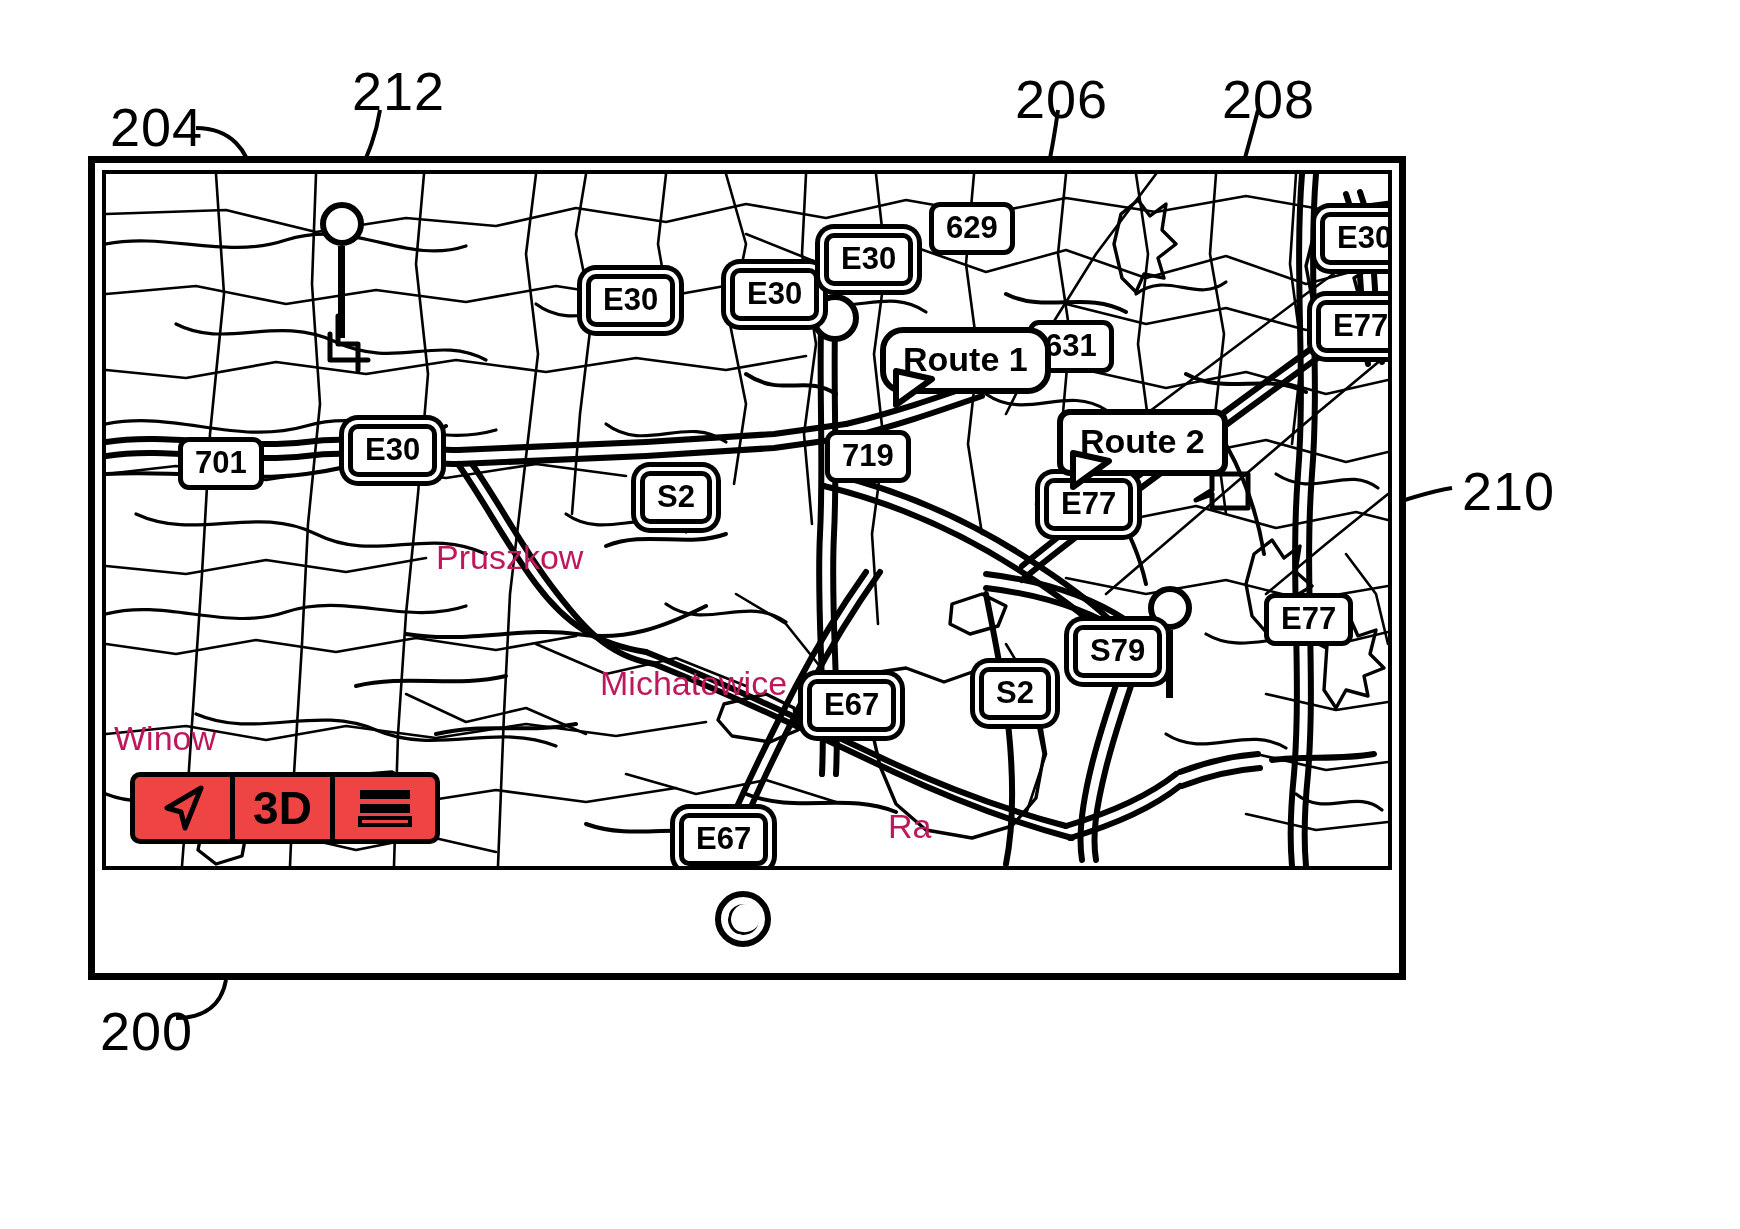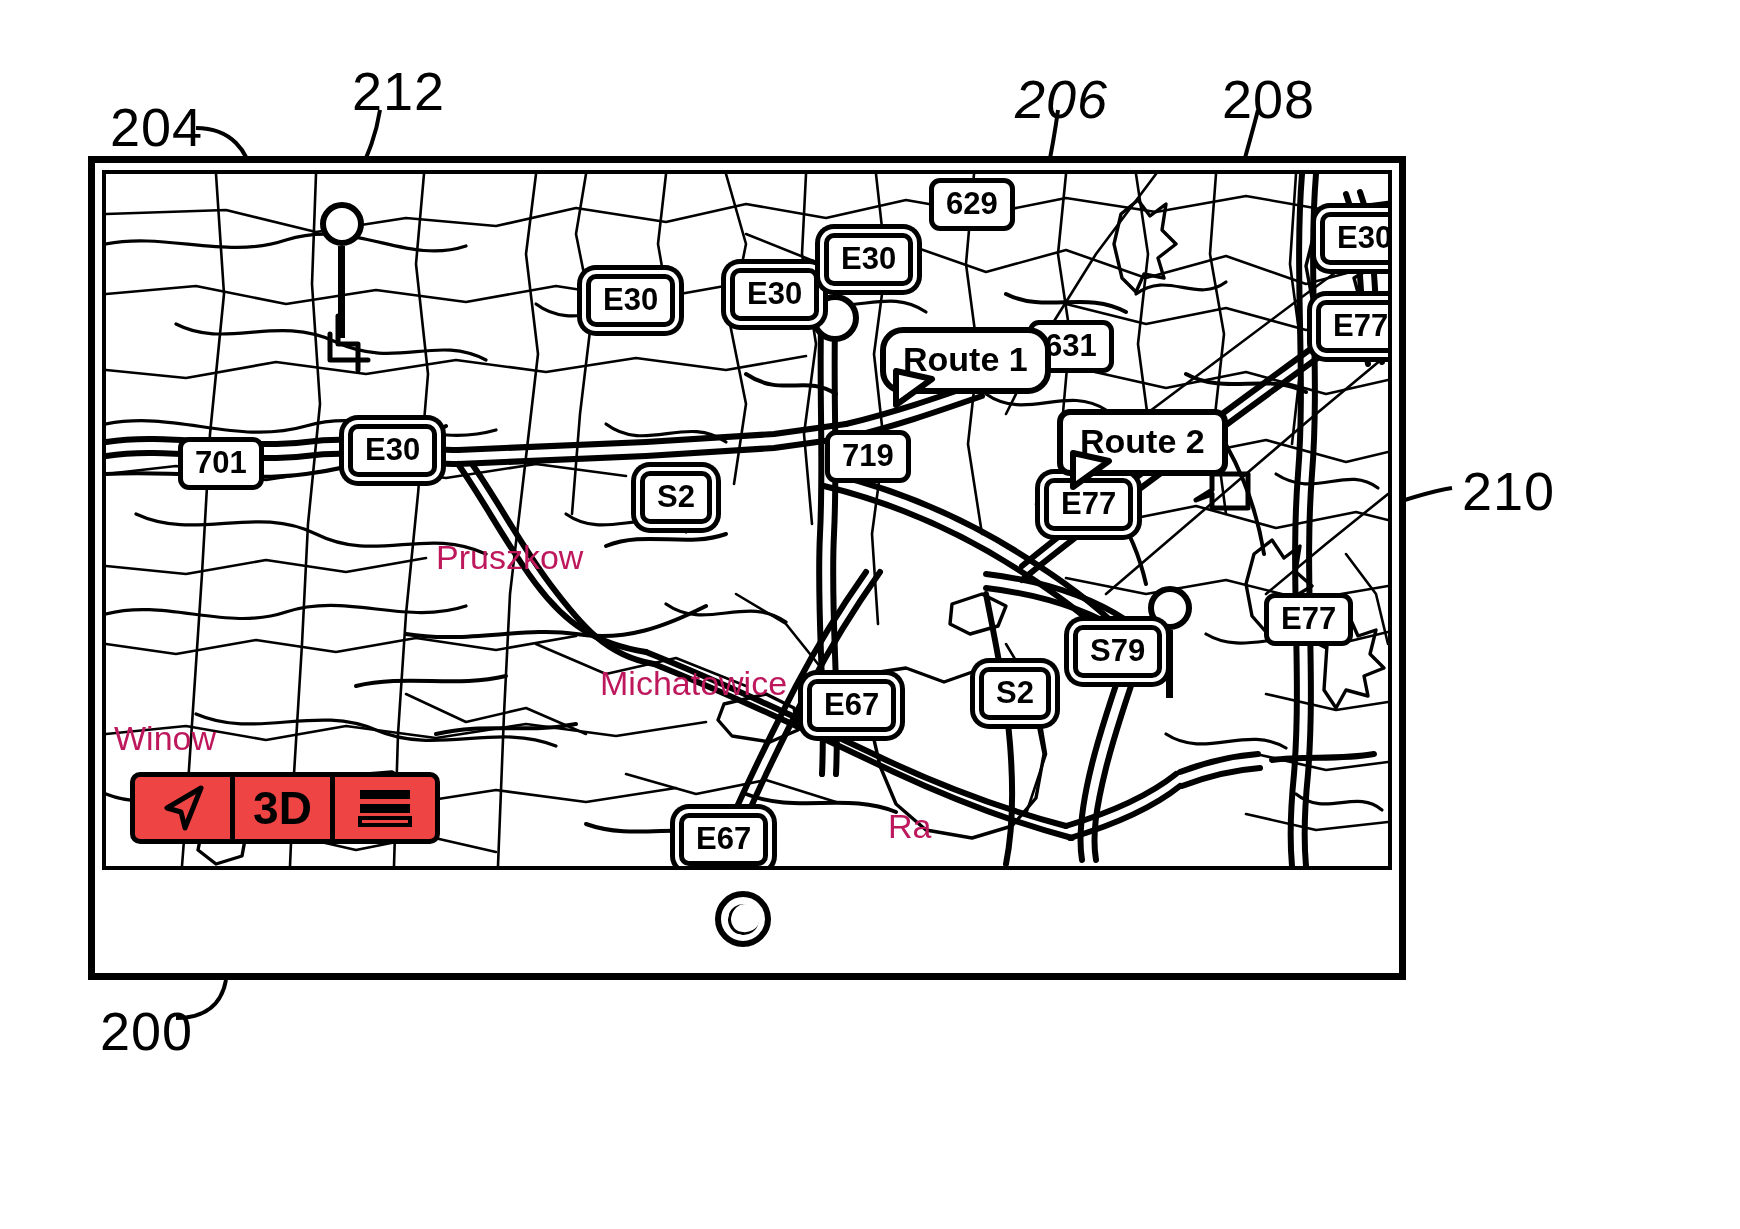--- a/index.html
+++ b/index.html
@@ -219,21 +219,21 @@
 
     <path d="M 1452 488 C 1380 500, 1260 560, 1196 596" stroke="#000" stroke-width="4" fill="none"></path>
 
     <path d="M 826 934 C 808 934, 790 928, 772 922" stroke="#000" stroke-width="4" fill="none"></path>
 
     <path d="M 176 1018 C 208 1018, 222 1002, 226 980" stroke="#000" stroke-width="4" fill="none"></path>
   </svg>
 
   <div class="ref-num" style="left:110px; top:96px;">204</div>
   <div class="ref-num" style="left:352px; top:60px;">212</div>
-  <div class="ref-num" style="left:1015px; top:68px;font-style:italic;">206</div>
+  <div class="ref-num" style="left:1015px; top:68px;">206</div>
   <div class="ref-num" style="left:1222px; top:68px;">208</div>
   <div class="ref-num" style="left:1462px; top:460px;">210</div>
   <div class="ref-num" style="left:832px; top:910px;">202</div>
   <div class="ref-num" style="left:100px; top:1000px;">200</div>
 
   <div id="device-body"></div>
 
   <div id="map-viewport">
 
     <svg id="map-svg" viewBox="0 0 1282 692" preserveAspectRatio="none">
@@ -405,21 +405,21 @@
       <div class="pin-stem" style="height:68px;"></div>
     </div>
 
     <div class="node-circle" style="left:705px; top:120px; width:48px; height:48px;"></div>
 
     <div class="shield" style="left:72px;  top:263px;">701</div>
     <div class="shield double" style="left:242px; top:250px;">E30</div>
     <div class="shield double" style="left:480px; top:100px;">E30</div>
     <div class="shield double" style="left:624px; top:94px;">E30</div>
     <div class="shield double" style="left:718px; top:59px;">E30</div>
-    <div class="shield" style="left:823px; top:4px;">629</div>
+    <div class="shield" style="left:823px; top:28px;">629</div>
     <div class="shield" style="left:922px; top:146px;">631</div>
     <div class="shield double" style="left:1214px;top:38px;">E30</div>
     <div class="shield double" style="left:1210px;top:126px;">E77</div>
     <div class="shield" style="left:719px; top:256px;">719</div>
     <div class="shield double" style="left:534px; top:297px;">S2</div>
     <div class="shield double" style="left:938px; top:304px;">E77</div>
     <div class="shield" style="left:1158px;top:419px;">E77</div>
     <div class="shield double" style="left:967px; top:451px;">S79</div>
     <div class="shield double" style="left:873px; top:493px;">S2</div>
     <div class="shield double" style="left:701px; top:505px;">E67</div>

